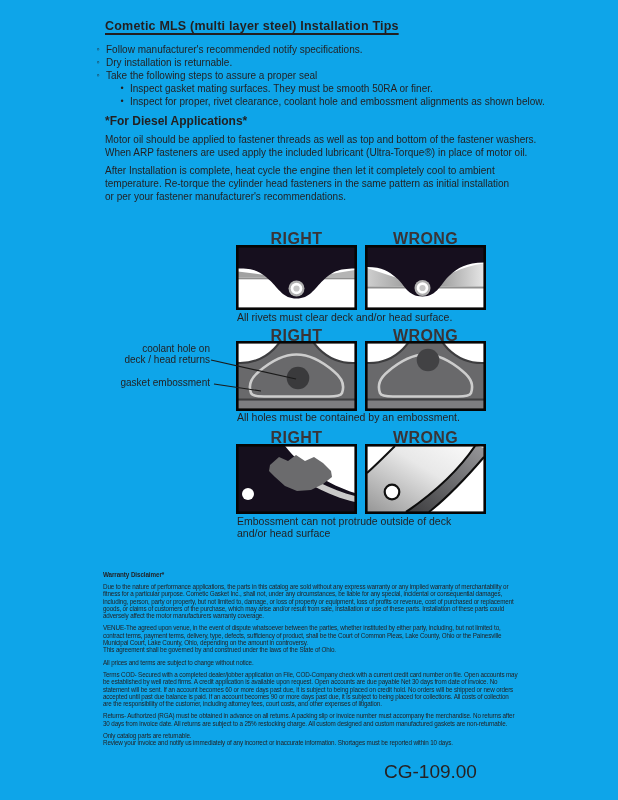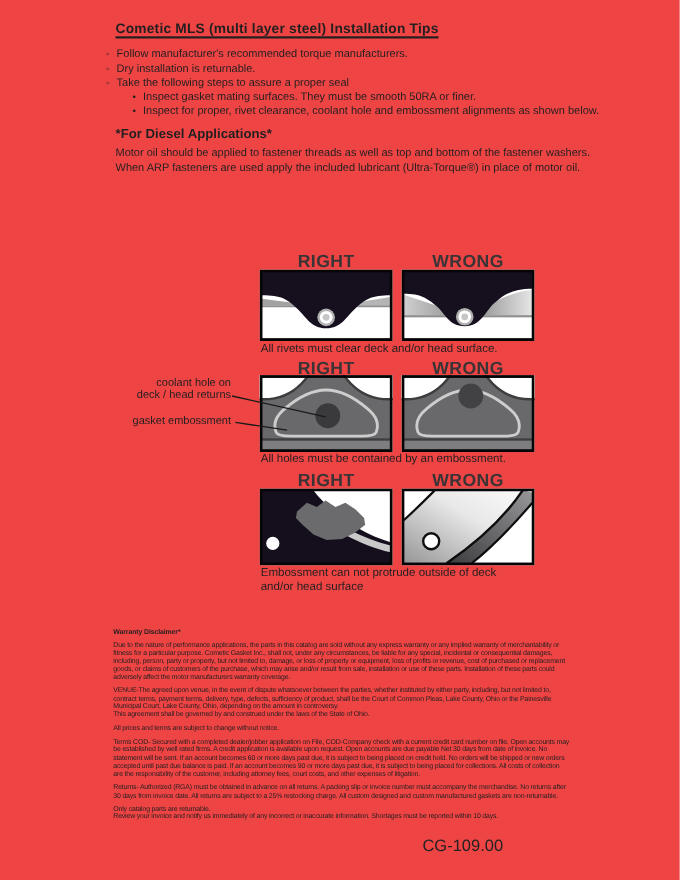--- a/index.html
+++ b/index.html
@@ -1,17 +1,17 @@
 <!DOCTYPE html>
 <html><head>
 <meta charset="utf-8">
 <style>
   html,body{margin:0;padding:0;background:#ffffff;}
   .page{
-    position:relative;width:618px;height:800px;background:#ef4444;overflow:hidden;
+    position:relative;width:618px;height:800px;background:#0ea5e9;overflow:hidden;
     font-family:"Liberation Sans", sans-serif;color:#231f20;
   }
   .title{
     position:absolute;left:105px;top:19px;margin:0;
     font-size:12.5px;font-weight:bold;letter-spacing:.2px;
     text-decoration:underline;text-decoration-thickness:1.5px;text-underline-offset:3px;
   }
   .bullets{position:absolute;left:94px;top:43px;}
   .b-item{display:flex;gap:4px;line-height:13px;font-size:10px;white-space:nowrap;}
   .b-item .marker{width:8px;text-align:center;font-size:9px;}
@@ -27,33 +27,33 @@
   .panel{position:absolute;}
   .caption{position:absolute;left:237px;font-size:10.5px;line-height:11.5px;white-space:pre-line;}
   .fig-label{
     position:absolute;left:100px;width:110px;text-align:right;
     font-size:10px;line-height:10.5px;white-space:pre-line;
   }
   .leader{position:absolute;left:205px;top:352px;}
   .disclaimer{position:absolute;left:103px;top:571px;width:500px;}
   .disclaimer h3{margin:0 0 5px 0;font-size:6.3px;font-weight:bold;letter-spacing:-0.1px;}
   .disclaimer p{margin:0 0 5px 0;font-size:6.3px;line-height:7.3px;letter-spacing:-0.15px;white-space:pre-line;}
-  .footer-code{position:absolute;left:384px;top:761px;font-size:15px;color:#262223;}
+  .footer-code{position:absolute;left:384px;top:761px;font-size:19px;color:#262223;}
 </style>
 </head>
 <body>
 
 <div class="page">
 
   <h1 class="title">Cometic MLS (multi layer steel) Installation Tips</h1>
 
   <div class="bullets">
     <div class="b-item">
         <span class="marker">◦</span>
-        <span>Follow manufacturer's recommended torque manufacturers.</span>
+        <span>Follow manufacturer's recommended notify specifications.</span>
       </div>
     <div class="b-item">
         <span class="marker">◦</span>
         <span>Dry installation is returnable.</span>
       </div>
     <div class="b-item">
         <span class="marker">◦</span>
         <span>Take the following steps to assure a proper seal</span>
       </div>
     <div class="b-item sub">
@@ -63,20 +63,23 @@
     <div class="b-item sub">
         <span class="marker">•</span>
         <span>Inspect for proper, rivet clearance, coolant hole and embossment alignments as shown below.</span>
       </div>
   </div>
 
   <div class="diesel">
     <h2>*For Diesel Applications*</h2>
     <p>Motor oil should be applied to fastener threads as well as top and bottom of the fastener washers.
 When ARP fasteners are used apply the included lubricant (Ultra-Torque®) in place of motor oil.</p>
+    <p>After Installation is complete, heat cycle the engine then let it completely cool to ambient
+temperature. Re-torque the cylinder head fasteners in the same pattern as initial installation
+or per your fastener manufacturer's recommendations.</p>
   </div>
 
   <div class="fig-h col1" style="top:230px">RIGHT</div>
   <div class="fig-h col2" style="top:230px">WRONG</div>
 
   <svg class="panel" style="left:236px;top:245px" width="121" height="65" viewBox="0 0 121 65">
     <rect x="0" y="0" width="121" height="65" fill="#ffffff"></rect>
     <polygon points="2,26.5 48,32.5 2,32.5" fill="#a2a2a2"></polygon>
     <polygon points="119,25 73,32.5 119,32.5" fill="#b5b5b5"></polygon>
     <rect x="2" y="32.5" width="117" height="1.8" fill="#8f8f8f"></rect>

